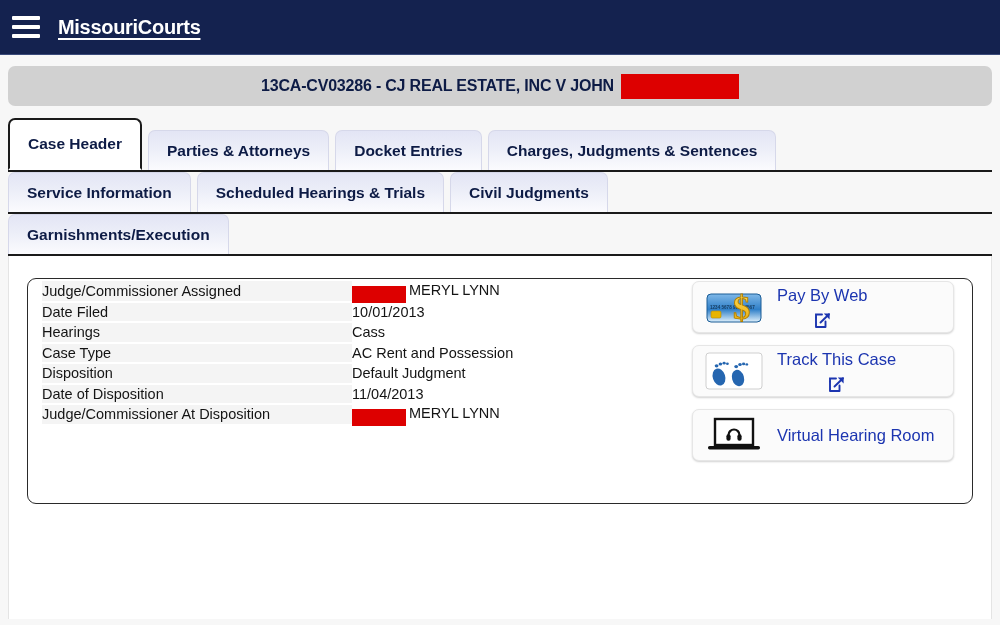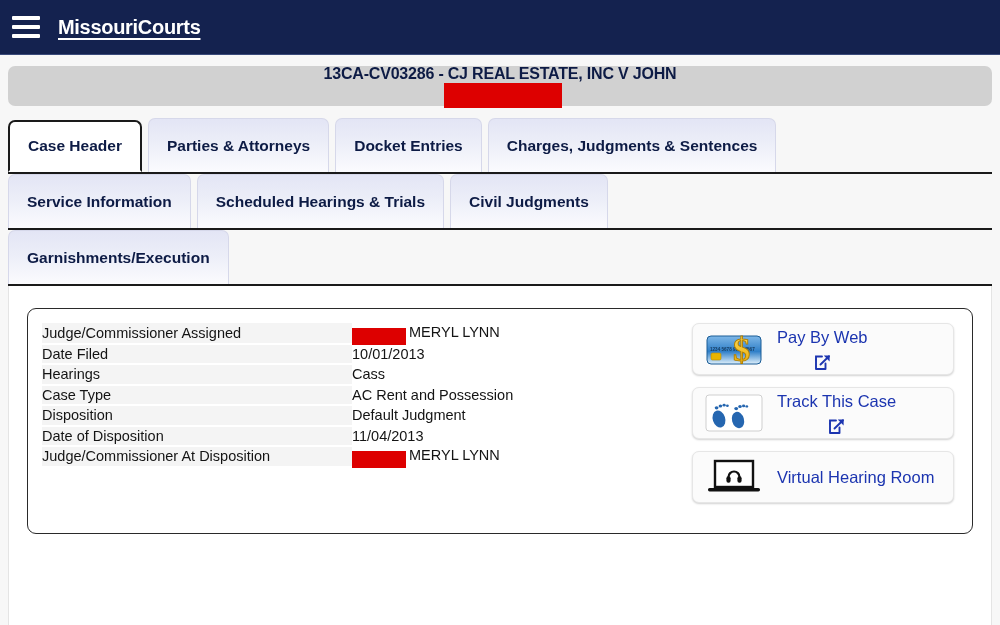--- a/index.html
+++ b/index.html
@@ -60,42 +60,41 @@
     justify-content: center;
   }
   .case-title {
     font-size: 16px;
     font-weight: bold;
     color: #0d1b45;
     letter-spacing: -0.2px;
     display: flex;
     align-items: center;
     white-space: nowrap;
-    flex-direction: column;
   }
   .redact {
     display: inline-block;
     background: #dd0000;
     vertical-align: middle;
   }
   .redact-title { width: 118px; height: 25px; margin-left: 7px; }
   .redact-cell  { width: 54px;  height: 17px; margin-right: 3px; position: relative; top: 3px; }
 
   
   .tabs-wrap {
     margin-top: 12px;
     position: relative;
   }
   .tab-row {
     display: flex;
     align-items: flex-end;
     gap: 6px;
   }
   .tab {
-    height: 54px;
+    height: 40px;
     padding: 0 18px;
     display: flex;
     align-items: center;
     justify-content: center;
     font-size: 15.5px;
     font-weight: bold;
     color: #0d1b45;
     white-space: nowrap;
     border-radius: 7px 7px 0 0;
     background: linear-gradient(to bottom, #e3e5f5 0%, #eceef8 45%, #fbfbfe 100%);
@@ -123,21 +122,21 @@
     border-left: 1px solid #e4e4e4;
     border-right: 1px solid #e4e4e4;
     height: 363px;
     padding: 22px 18px 0 18px;
   }
   .card {
     border: 1.5px solid #2a2a2a;
     border-radius: 9px;
     height: 226px;
     display: flex;
-    padding: 12px 14px;
+    padding: 0 14px;
     gap: 10px;
   }
 
   
   .detail-col { flex: 0 0 630px; padding-top: 2px; }
   table.details { border-collapse: collapse; width: 100%; font-size: 14.5px; }
   table.details td { padding: 0; height: 20.5px; vertical-align: middle; }
   td.lbl {
     width: 310px;
     background: #f4f4f4;

